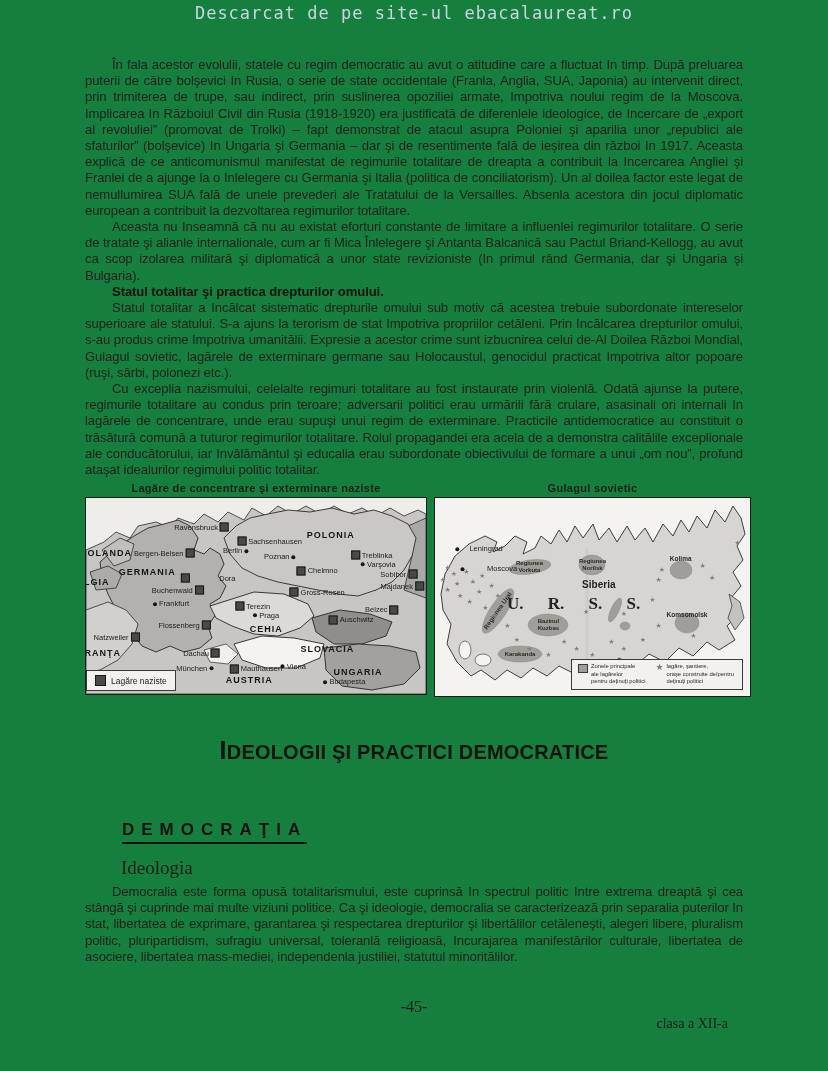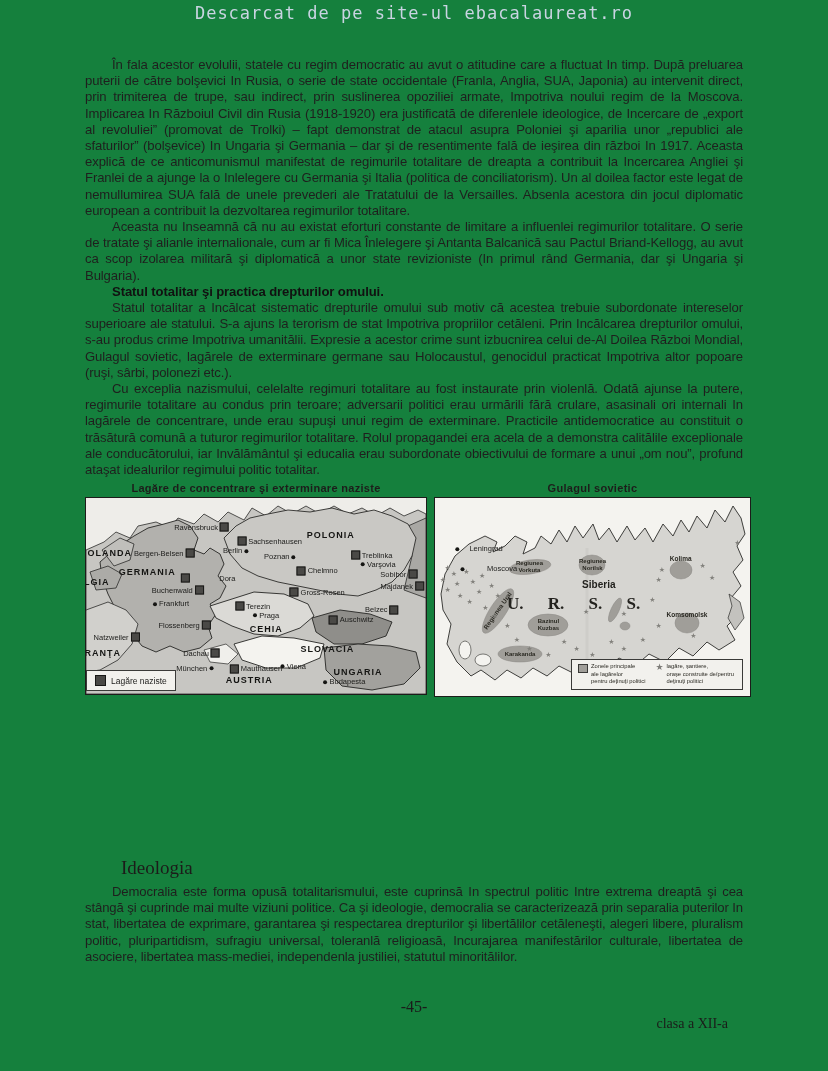--- a/index.html
+++ b/index.html
@@ -334,22 +334,24 @@
             <span class="lg-star">★</span>
             <span class="txt">lagăre, şantiere,
 oraşe construite de/pentru
 deţinuţi politici</span>
           </div>
         </div>
       </div>
     </figure>
   </div>
 
-
-
+  <h1 class="h-main">IDEOLOGII ŞI PRACTICI DEMOCRATICE</h1>
+
+
+  <h2 class="h-democratia">DEMOCRAŢIA</h2>
 
   <h3 class="h-ideologia">Ideologia</h3>
 
   <p class="ideology-p">Democralia este forma opusă totalitarismului, este cuprinsă In spectrul politic Intre extrema dreaptă şi cea stângă şi cuprinde mai multe viziuni politice. Ca şi ideologie, democralia se caracterizează prin separalia puterilor In stat, libertatea de exprimare, garantarea şi respectarea drepturilor şi libertălilor cetăleneşti, alegeri libere, pluralism politic, pluripartidism, sufragiu universal, toleranlă religioasă, Incurajarea manifestărilor culturale, libertatea de asociere, libertatea mass-mediei, independenla justiliei, statutul minoritălilor.</p>
 
   <div class="footer-page">-45-</div>
   <div class="footer-class">clasa a XII-a</div>
 
 </div>
 

